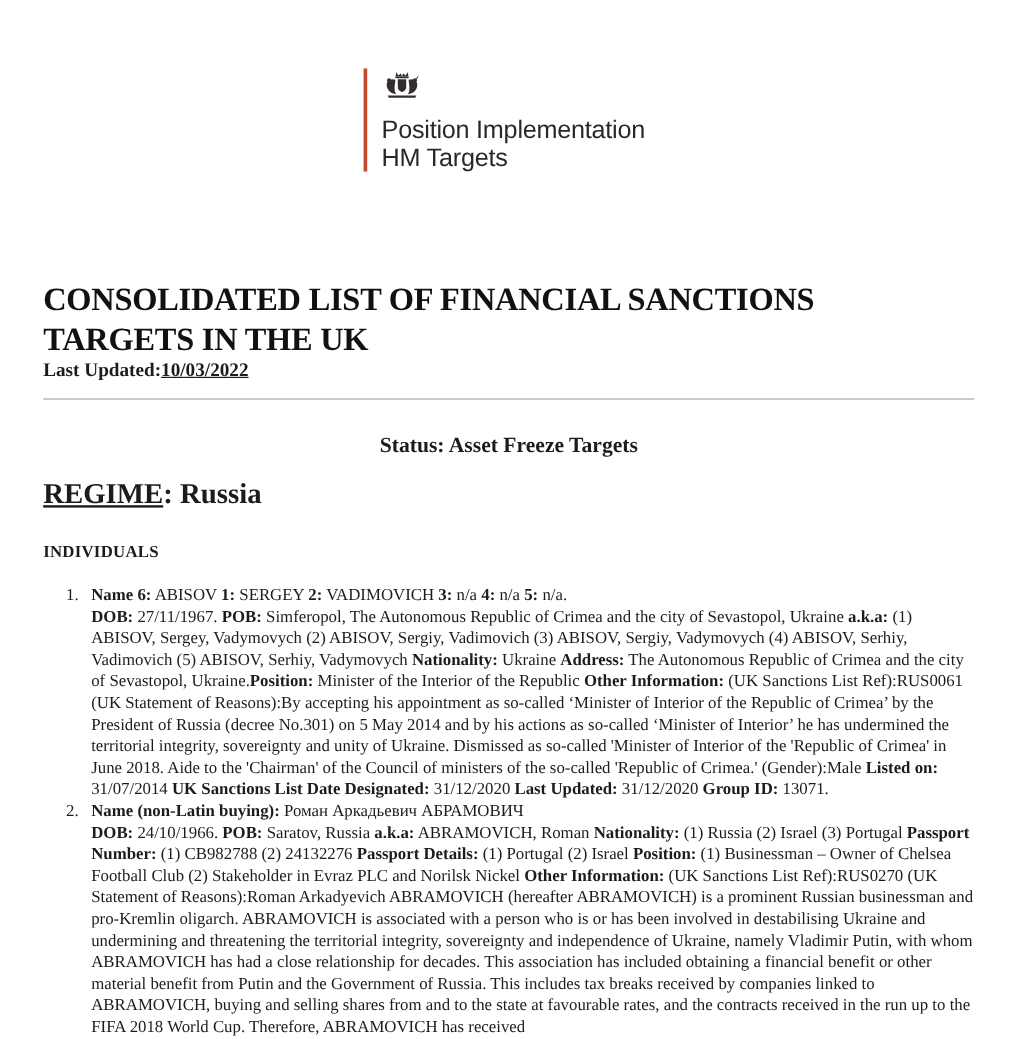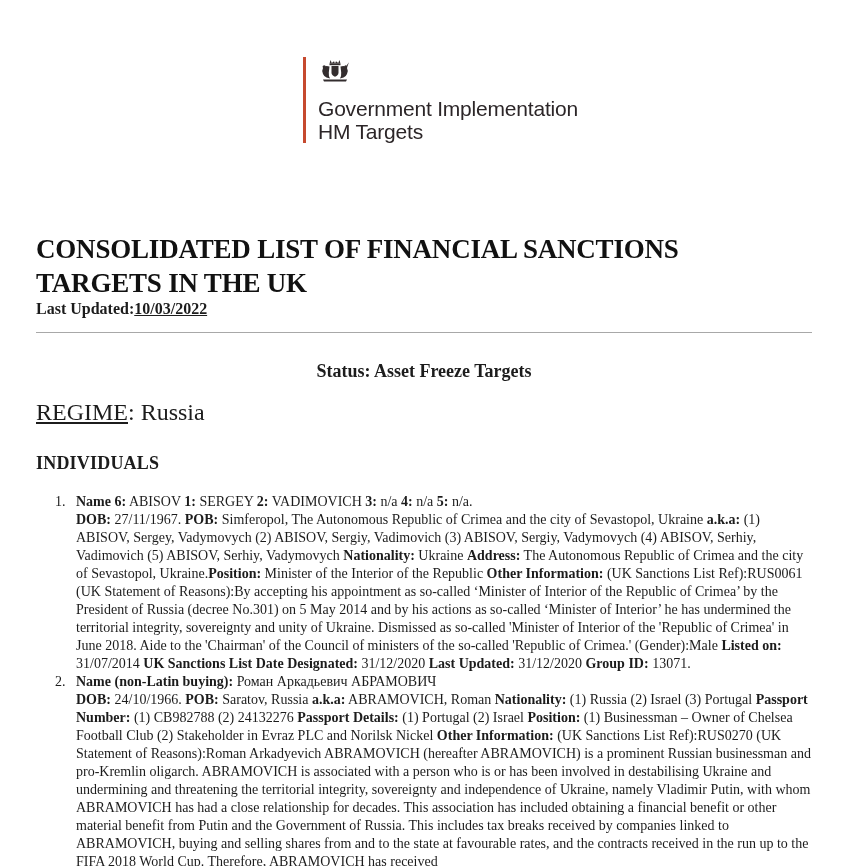--- a/index.html
+++ b/index.html
@@ -54,26 +54,26 @@
   }
   h2.status {
     margin-top: 28px;
     font-size: 18px;
     font-weight: bold;
     text-align: center;
   }
   h2.regime {
     margin-top: 17px;
     font-size: 24px;
-    font-weight: normal;
+    font-weight: bold;
   }
   h2.regime .u { text-decoration: underline; }
   h3.individuals {
     margin-top: 27px;
-    font-size: 18px;
+    font-size: 14px;
     font-weight: bold;
     letter-spacing: 0.2px;
   }
 
   
   .entries { margin-top: 19px; margin-left: 19px; }
   .entry { display: flex; align-items: flex-start; }
   .entry .num {
     flex: 0 0 21px;
     font-size: 14px;
@@ -107,21 +107,21 @@
           <circle cx="6.2" cy="9.8" r="1.6"></circle>
 
           <path d="M22.5 9.5 q4.5 -1.5 6.5 1.5 q1.5 2.5 0 6 q-1 2.5 -3.5 3.5 l-3.5 1 q1.5 -2.5 1.2 -6 Z"></path>
           <circle cx="27.8" cy="9.8" r="1.6"></circle>
           <path d="M28.6 8.6 L31 5.2 L29.4 9.4 Z"></path>
 
           <path d="M5 22.5 h24 l-1 2 h-22 Z"></path>
         </g>
       </svg>
       <div class="logo-text">
-        <div>Government Implementation</div>
+        <div>Position Implementation</div>
         <div>HM Targets</div>
       </div>
     </div>
   </div>
 
   <h1 class="doc-title">CONSOLIDATED LIST OF FINANCIAL SANCTIONS TARGETS IN THE UK</h1>
 
   <p class="last-updated"><span>Last Updated:</span><span class="date">10/03/2022</span></p>
 
   <hr class="divider">

